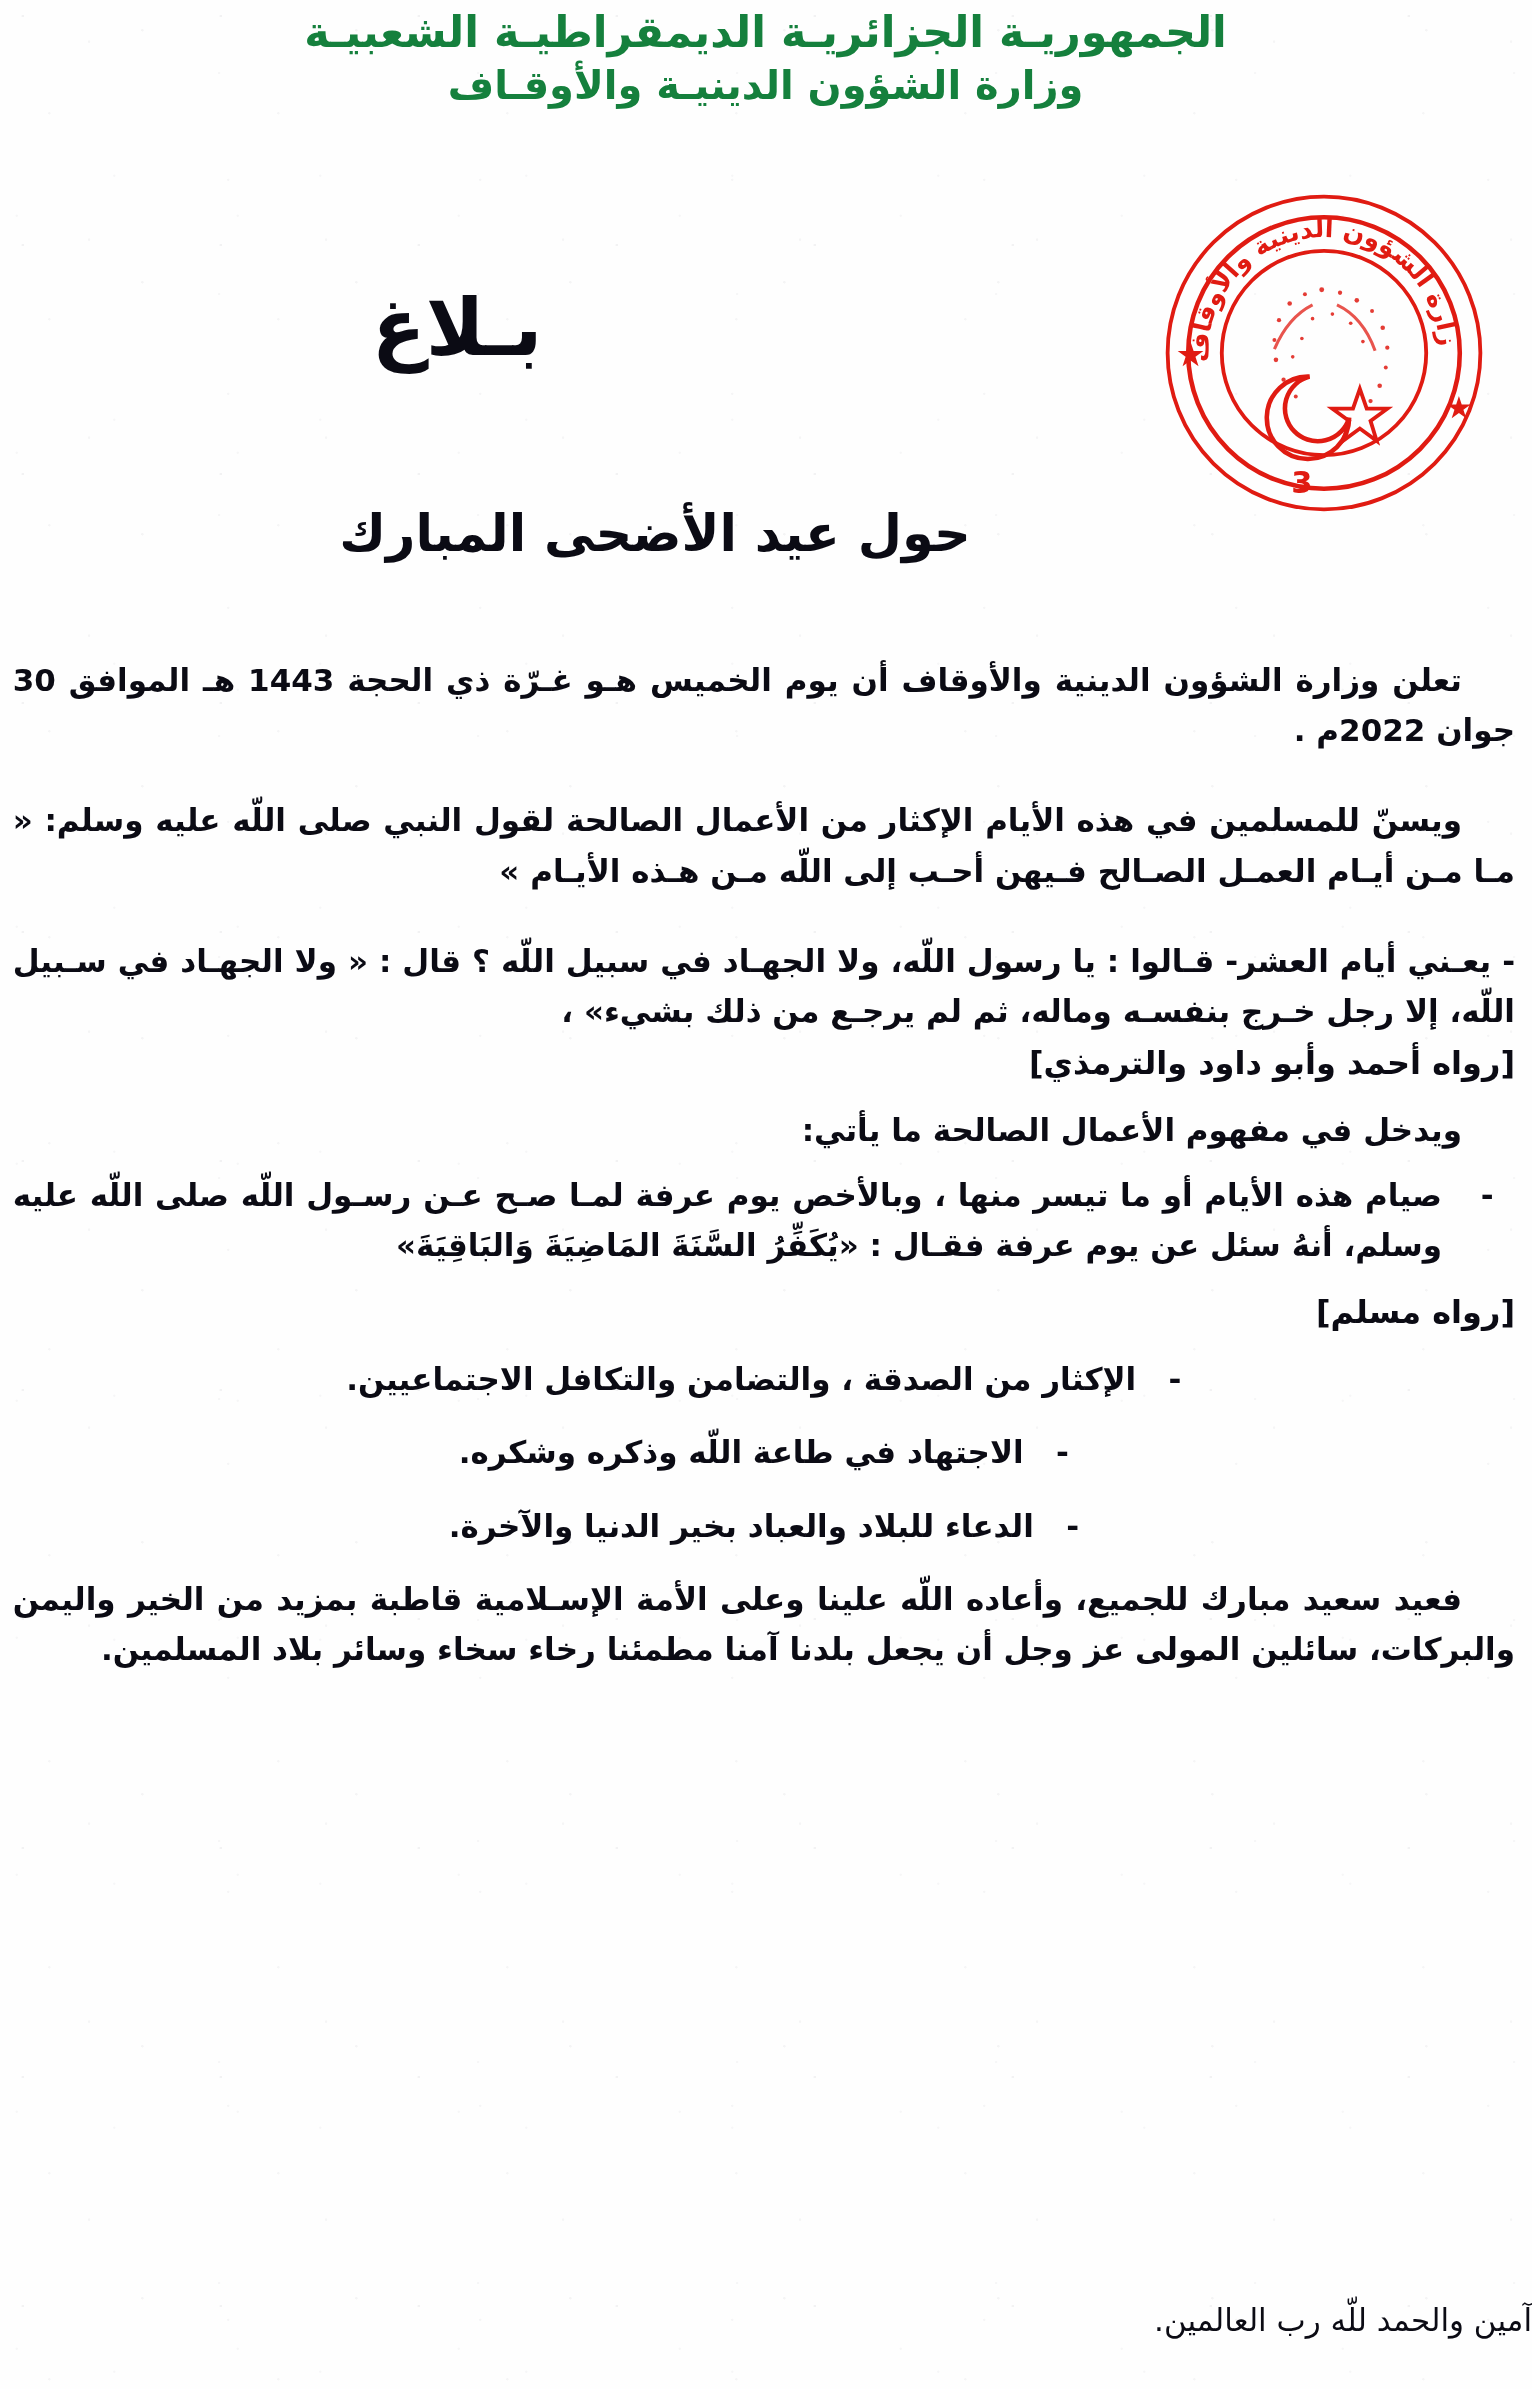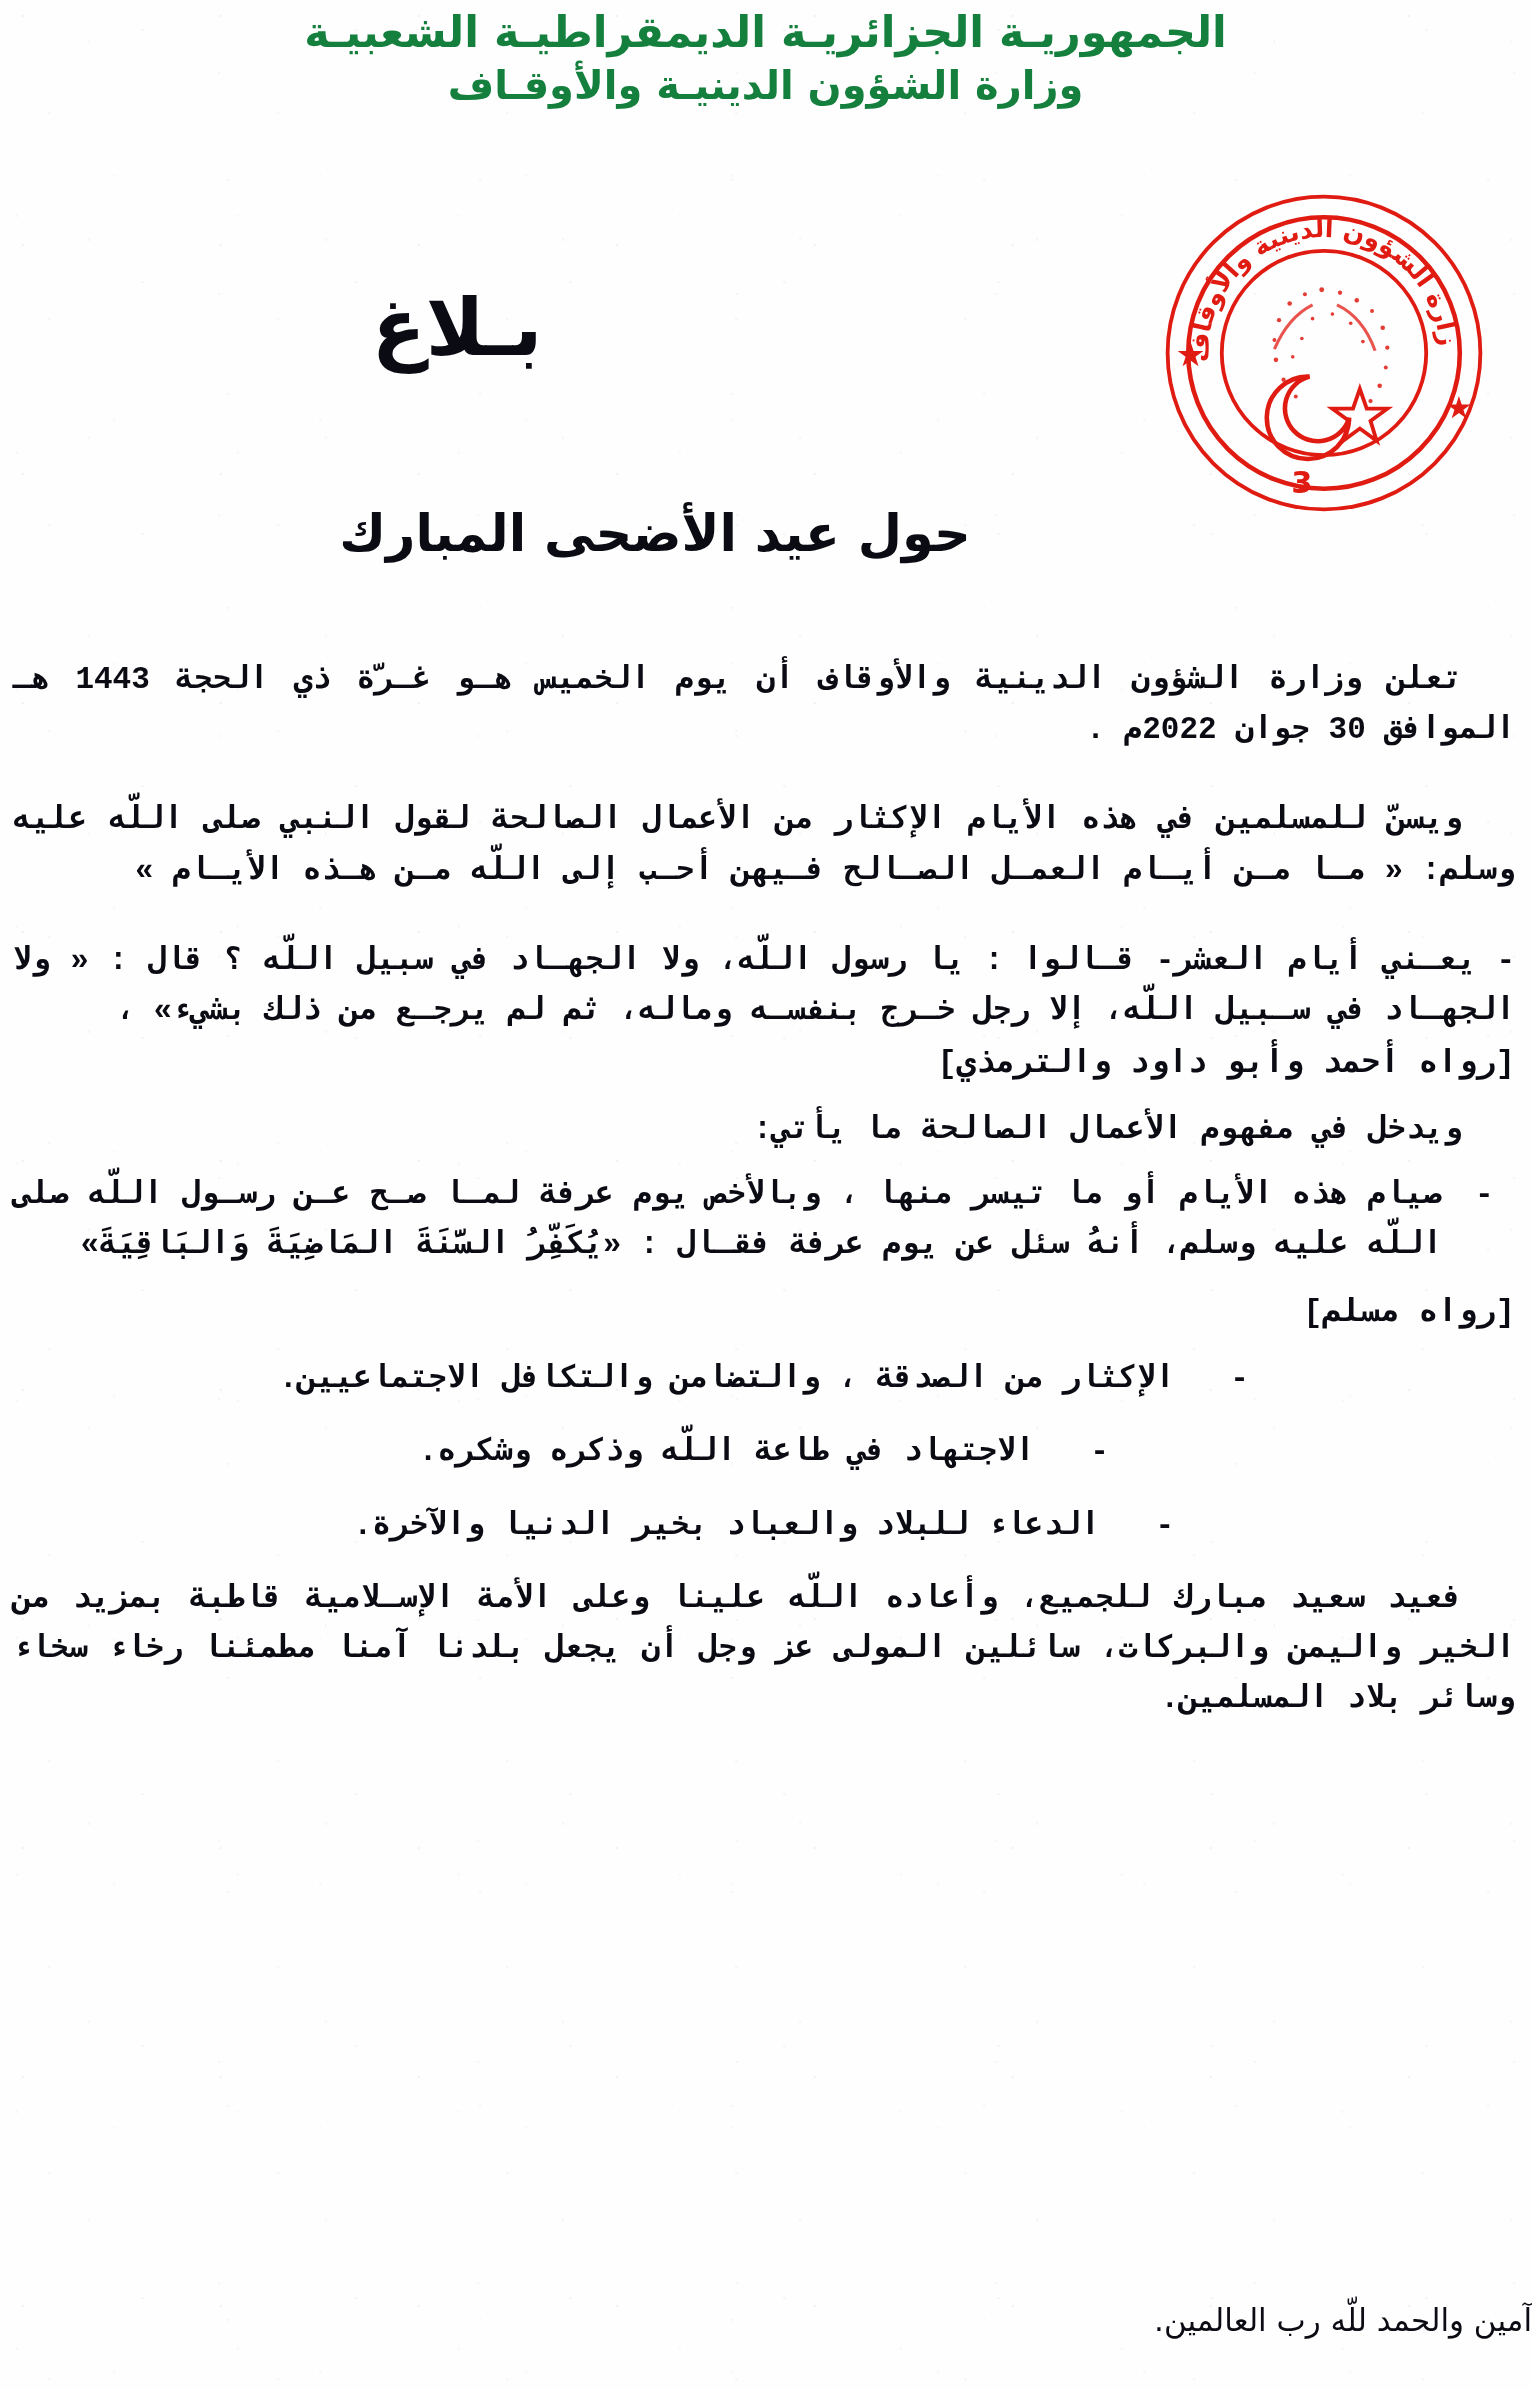--- a/index.html
+++ b/index.html
@@ -92,21 +92,20 @@
   #body {
     position: absolute;
     top: 655px;
     right: 17px;
     left: 13.7px;
     font-size: 31px;
     line-height: 1.62;
     font-weight: 600;
     text-align: justify;
     text-justify: inter-word;
-    font-family: Liberation Mono, monospace;
   }
   #body p {
     margin: 0 0 14.5px 0;
     text-indent: 53px;
   }
   #body p.noindent { text-indent: 0; }
   #body p.tight { margin-bottom: 7.6px; margin-top: 40px; }
 
   .src {
     display: block;

